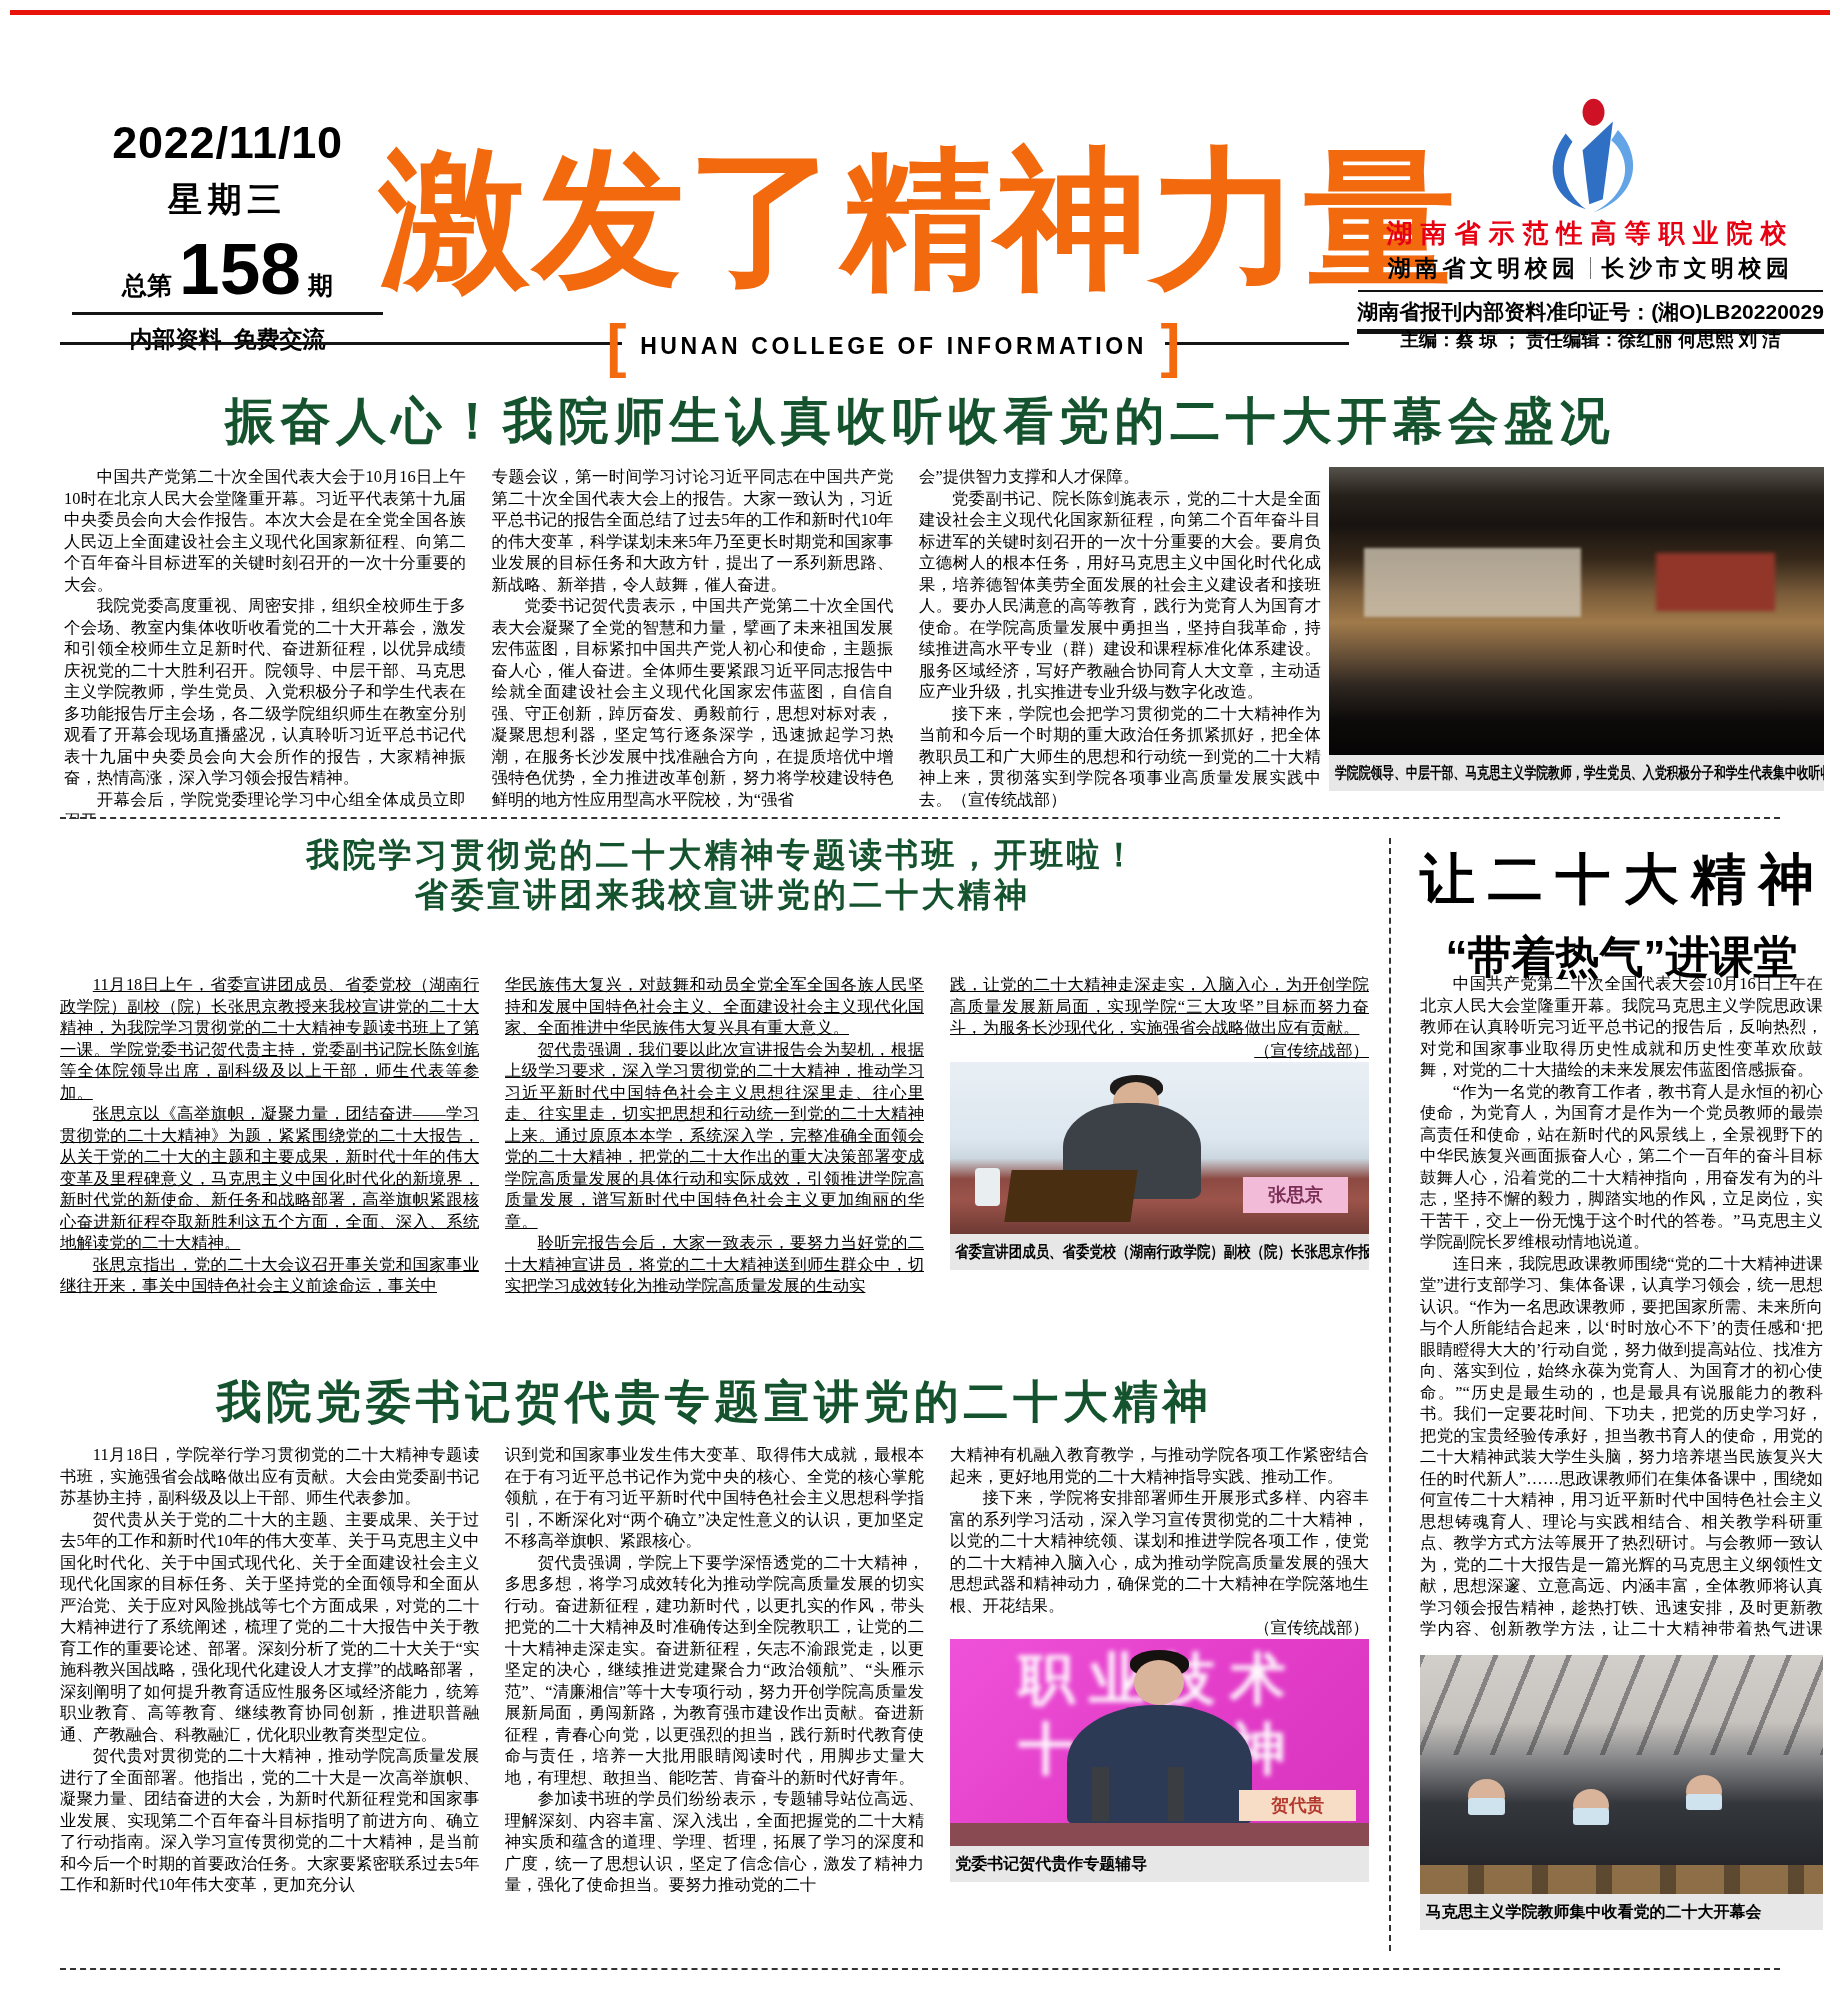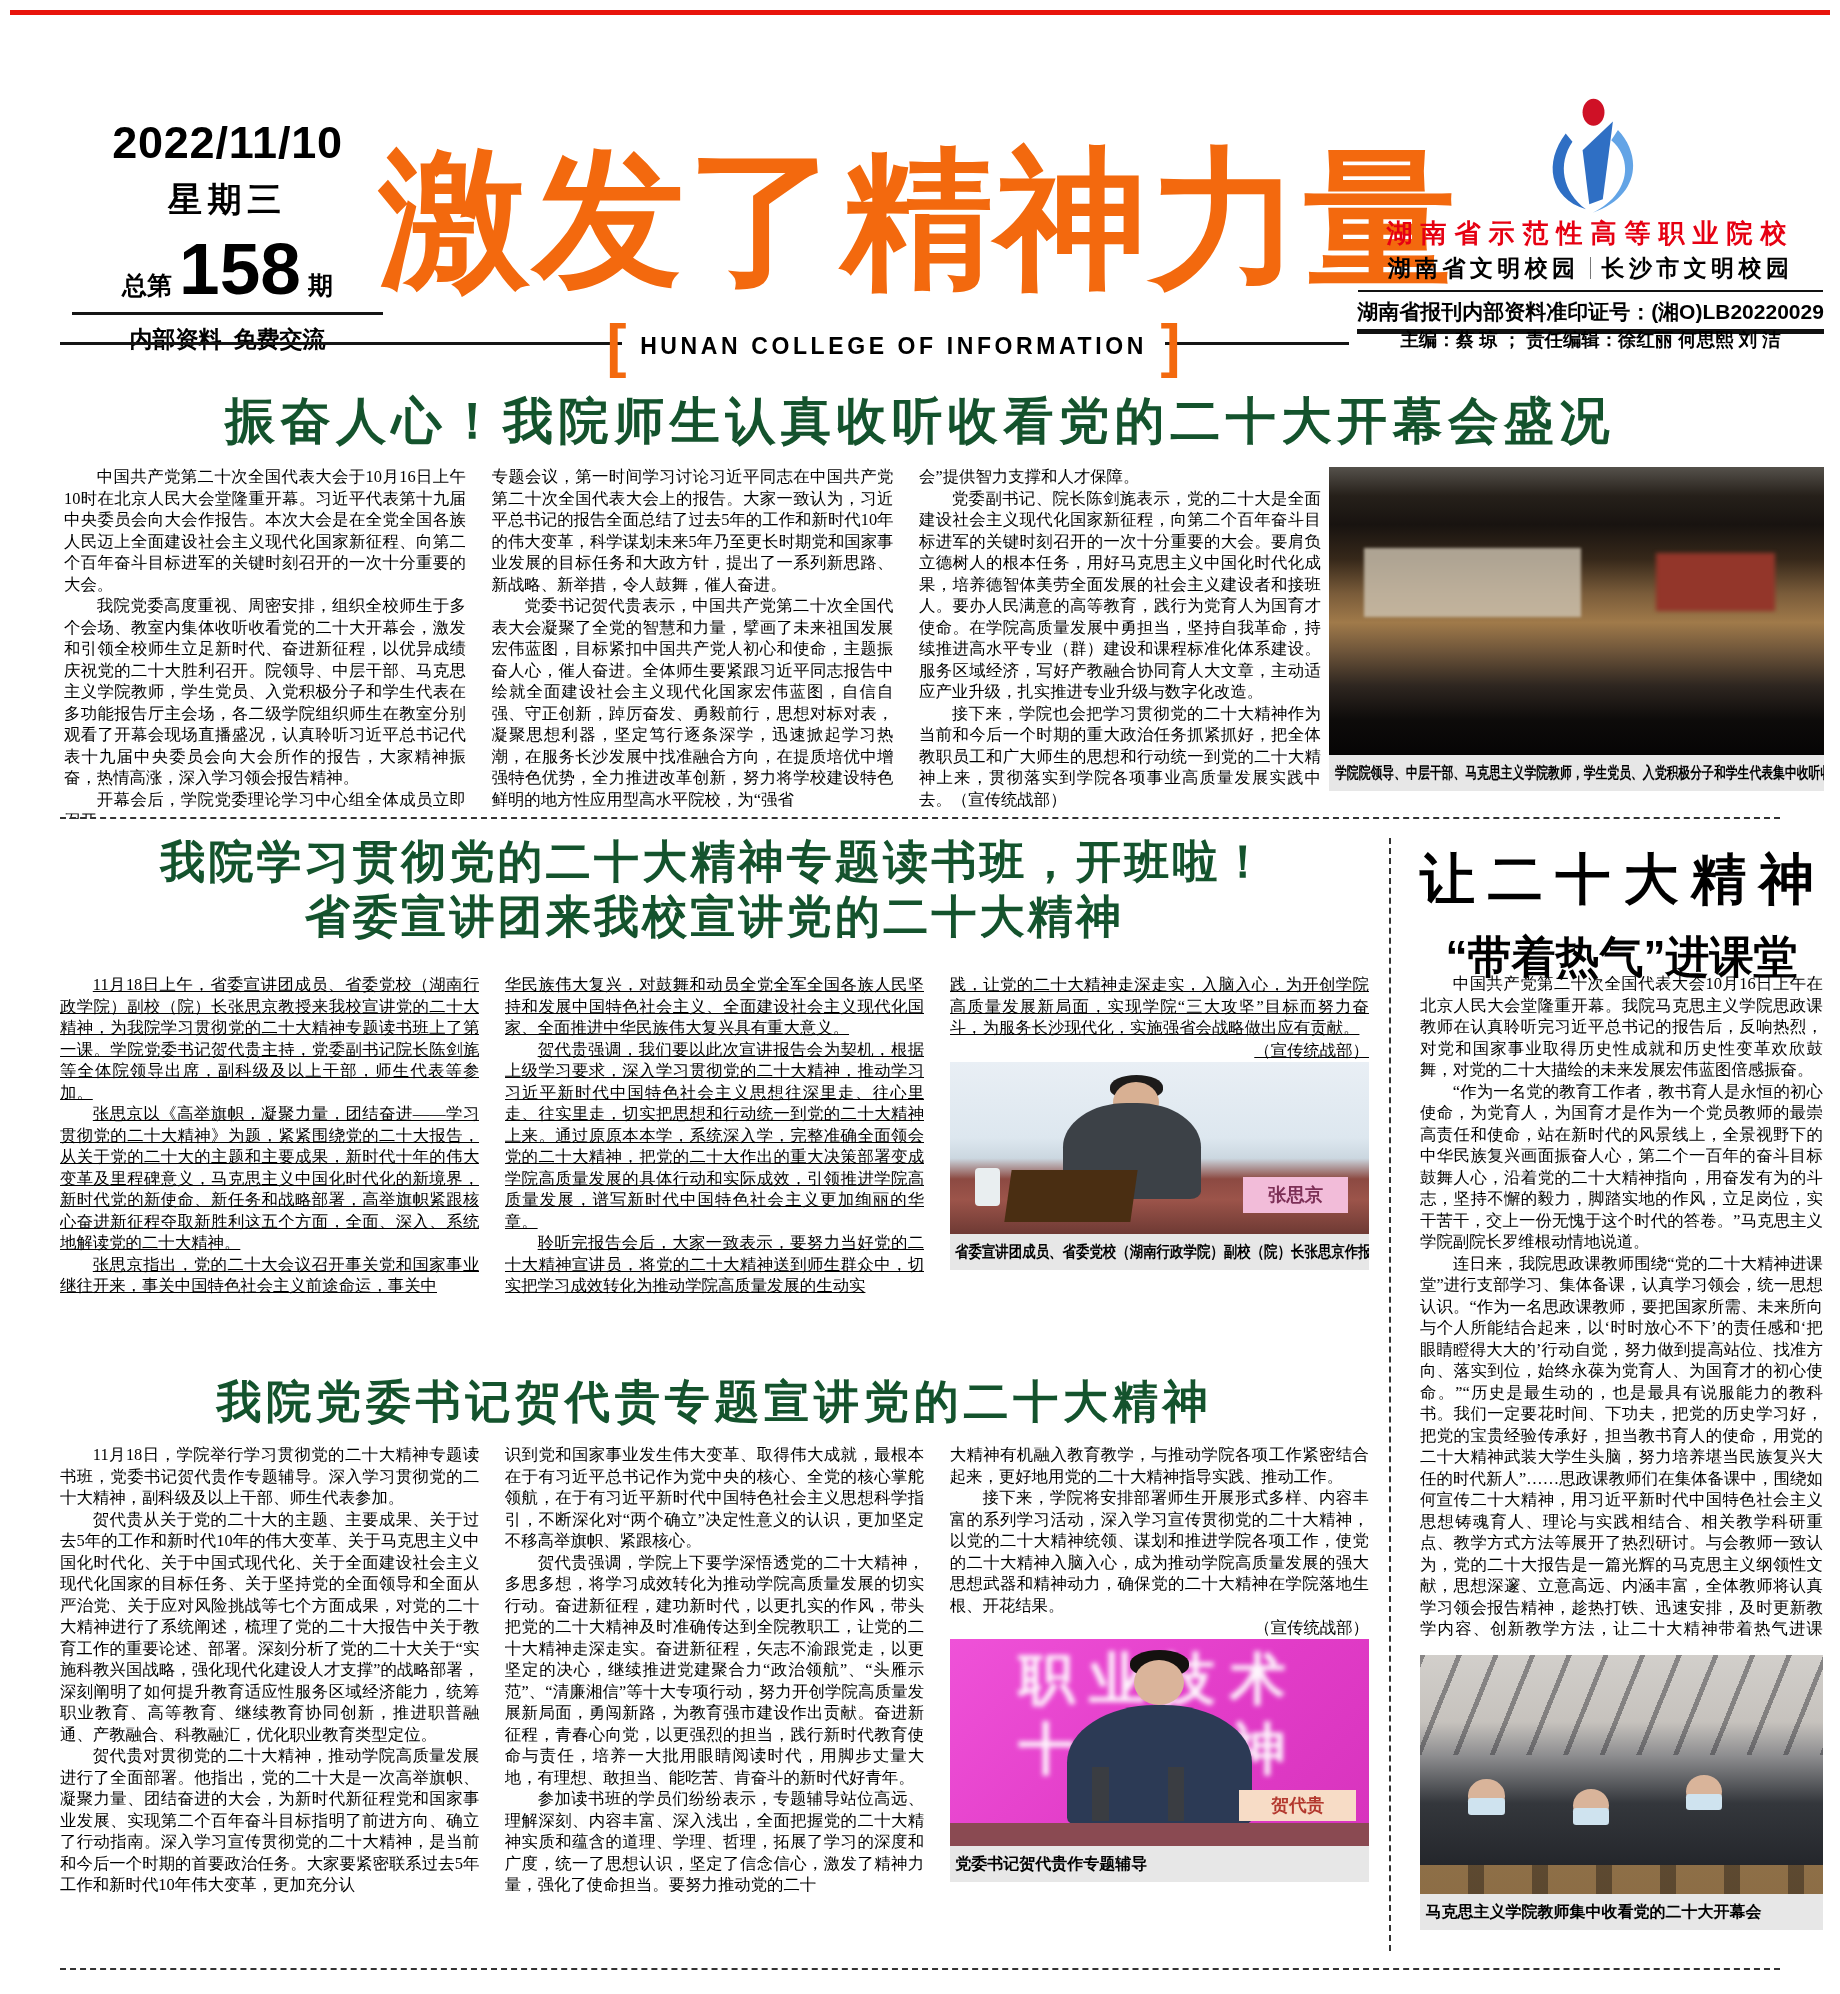--- a/index.html
+++ b/index.html
@@ -28,21 +28,21 @@
   .hr-line1{color:#e60012;font:700 26px/1.1 "Liberation Sans",sans-serif;letter-spacing:8px;white-space:nowrap;}
   .hr-line2{margin-top:8px;font:700 23px/1.1 "Liberation Sans",sans-serif;letter-spacing:4.4px;
         display:flex;align-items:center;justify-content:center;gap:10.4px;white-space:nowrap;}
   .hr-div{width:1.2px;height:22.3px;background:#777;}
   .hr-sep{height:1.6px;background:#111;margin:9.6px 0.8px 8px 0.8px;}
   .hr-license{font:700 21px/1.1 "Liberation Sans",sans-serif;white-space:nowrap;}
   .hr-editors{margin-top:7.2px;font:700 18.4px/1.1 "Liberation Sans",sans-serif;white-space:nowrap;}
   
   .headline{color:#14532d;font-weight:700;text-align:center;white-space:nowrap;}
   .hl-a1{left:64px;top:388px;width:1712px;font-size:50px;letter-spacing:5.6px;}
-  .hl-a2{left:60px;top:835px;width:1309px;font-size:45px;letter-spacing:3.2px;line-height:1.22;}
+  .hl-a2{left:68px;top:835px;width:1309px;font-size:33px;letter-spacing:3.2px;line-height:1.22;}
   .hl-a3{left:60px;top:1372px;width:1309px;font-size:45px;letter-spacing:4.8px;}
   .hl-a4{left:64px;top:1992px;width:1712px;font-size:48px;letter-spacing:3.2px;}
   .rc-headline{left:1420px;top:843px;width:403px;text-align:center;font-family:"Liberation Sans",sans-serif;}
   .rc-hl1{font-weight:700;font-size:55px;letter-spacing:12.8px;white-space:nowrap;}
   .rc-hl2{font-weight:700;font-size:44px;margin-top:11.2px;white-space:nowrap;}
   
   .body-flex{display:flex;gap:25.5px;}
   .col{flex:1;overflow:hidden;}
   .p{font-size:16.4px;line-height:21.5px;text-align:justify;margin:0;}
   .ind{text-indent:2em;}
@@ -215,21 +215,21 @@
       <div class="p4-face" style="left:66%;top:50%;"></div>
       <div class="p4-mask" style="left:66%;top:58%;"></div>
       <div class="p4-chairs"></div>
     </div>
     <div class="caption">马克思主义学院教师集中收看党的二十大开幕会</div>
   </div>
 
   <div class="abs headline hl-a3">我院党委书记贺代贵专题宣讲党的二十大精神</div>
   <div class="abs a3-body body-flex">
     <div class="col">
-      <p class="p ind">11月18日，学院举行学习贯彻党的二十大精神专题读书班，党委书记贺代贵作专题辅导。深入学习贯彻党的二十大精神，副科级及以上干部、师生代表参加。</p>
+      <p class="p ind">11月18日，学院举行学习贯彻党的二十大精神专题读书班，实施强省会战略做出应有贡献。大会由党委副书记苏基协主持，副科级及以上干部、师生代表参加。</p>
       <p class="p ind">贺代贵从关于党的二十大的主题、主要成果、关于过去5年的工作和新时代10年的伟大变革、关于马克思主义中国化时代化、关于中国式现代化、关于全面建设社会主义现代化国家的目标任务、关于坚持党的全面领导和全面从严治党、关于应对风险挑战等七个方面成果，对党的二十大精神进行了系统阐述，梳理了党的二十大报告中关于教育工作的重要论述、部署。深刻分析了党的二十大关于“实施科教兴国战略，强化现代化建设人才支撑”的战略部署，深刻阐明了如何提升教育适应性服务区域经济能力，统筹职业教育、高等教育、继续教育协同创新，推进职普融通、产教融合、科教融汇，优化职业教育类型定位。</p>
       <p class="p ind">贺代贵对贯彻党的二十大精神，推动学院高质量发展进行了全面部署。他指出，党的二十大是一次高举旗帜、凝聚力量、团结奋进的大会，为新时代新征程党和国家事业发展、实现第二个百年奋斗目标指明了前进方向、确立了行动指南。深入学习宣传贯彻党的二十大精神，是当前和今后一个时期的首要政治任务。大家要紧密联系过去5年工作和新时代10年伟大变革，更加充分认</p>
     </div>
     <div class="col">
       <p class="p">识到党和国家事业发生伟大变革、取得伟大成就，最根本在于有习近平总书记作为党中央的核心、全党的核心掌舵领航，在于有习近平新时代中国特色社会主义思想科学指引，不断深化对“两个确立”决定性意义的认识，更加坚定不移高举旗帜、紧跟核心。</p>
       <p class="p ind">贺代贵强调，学院上下要学深悟透党的二十大精神，多思多想，将学习成效转化为推动学院高质量发展的切实行动。奋进新征程，建功新时代，以更扎实的作风，带头把党的二十大精神及时准确传达到全院教职工，让党的二十大精神走深走实。奋进新征程，矢志不渝跟党走，以更坚定的决心，继续推进党建聚合力“政治领航”、“头雁示范”、“清廉湘信”等十大专项行动，努力开创学院高质量发展新局面，勇闯新路，为教育强市建设作出贡献。奋进新征程，青春心向党，以更强烈的担当，践行新时代教育使命与责任，培养一大批用眼睛阅读时代，用脚步丈量大地，有理想、敢担当、能吃苦、肯奋斗的新时代好青年。</p>
       <p class="p ind">参加读书班的学员们纷纷表示，专题辅导站位高远、理解深刻、内容丰富、深入浅出，全面把握党的二十大精神实质和蕴含的道理、学理、哲理，拓展了学习的深度和广度，统一了思想认识，坚定了信念信心，激发了精神力量，强化了使命担当。要努力推动党的二十</p>
     </div>
     <div class="col">
       <p class="p">大精神有机融入教育教学，与推动学院各项工作紧密结合起来，更好地用党的二十大精神指导实践、推动工作。</p>

